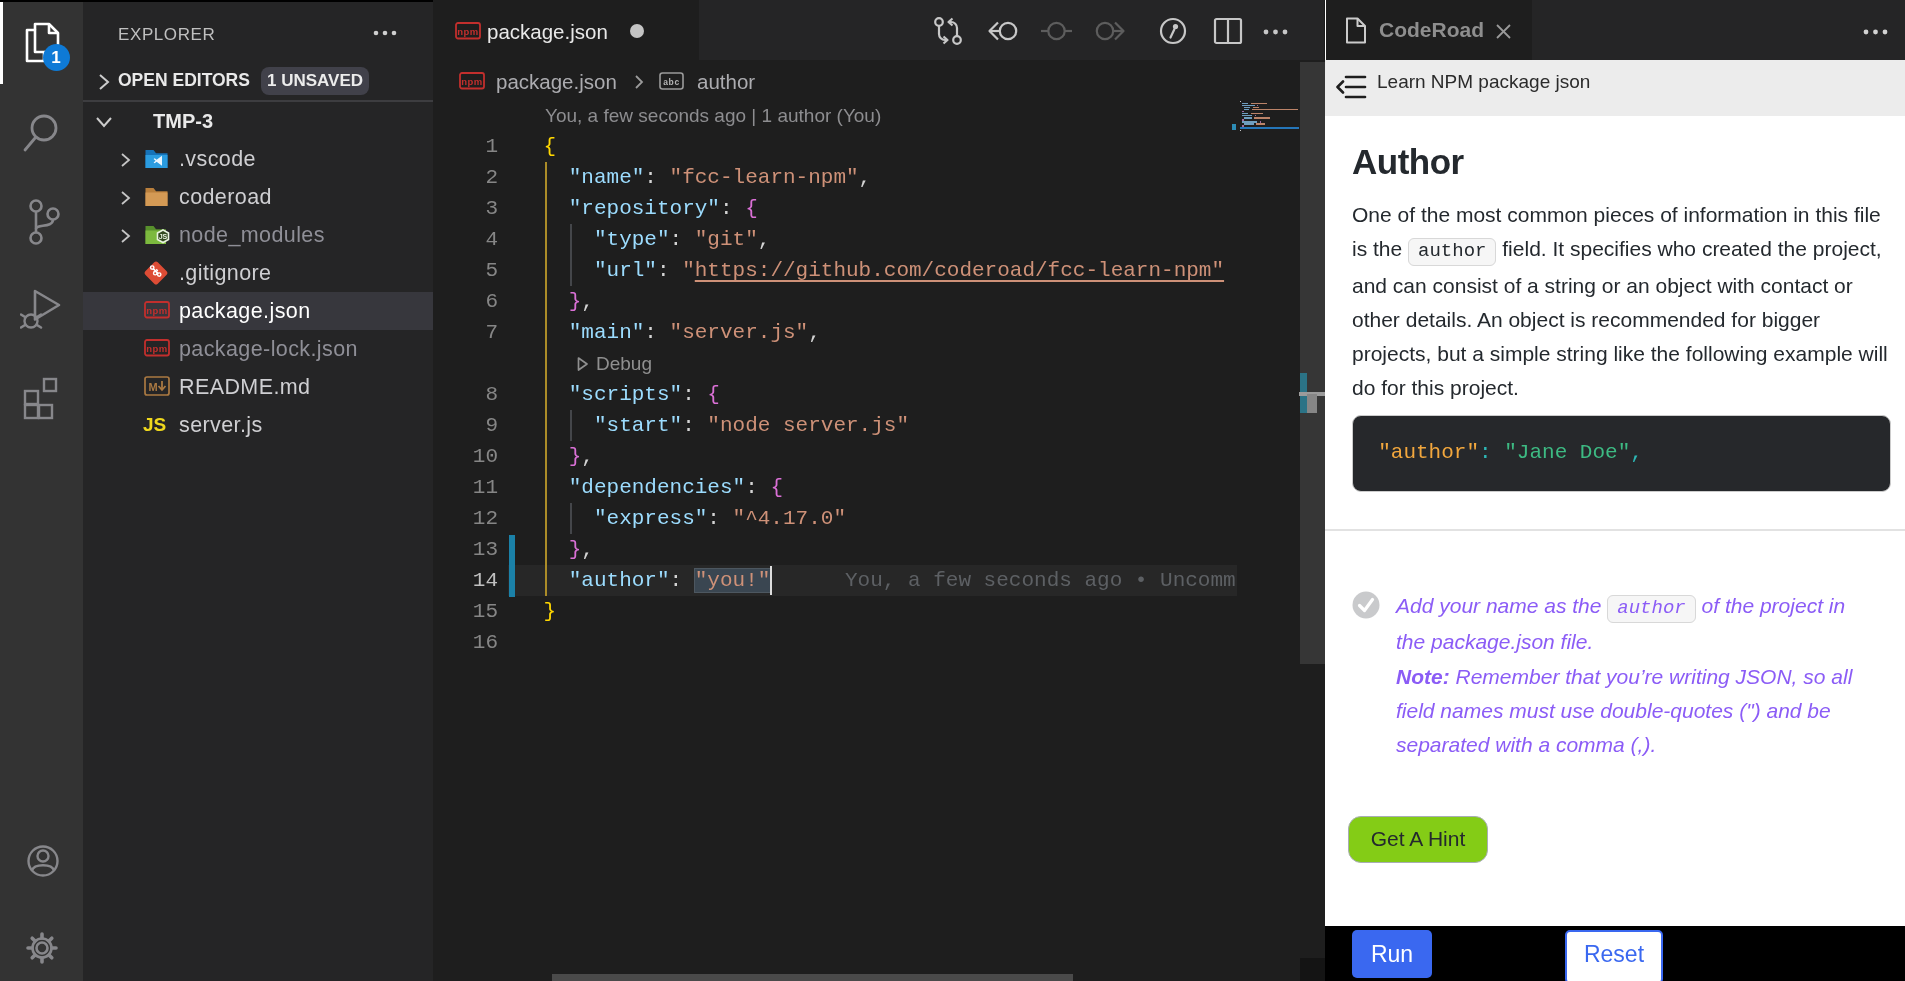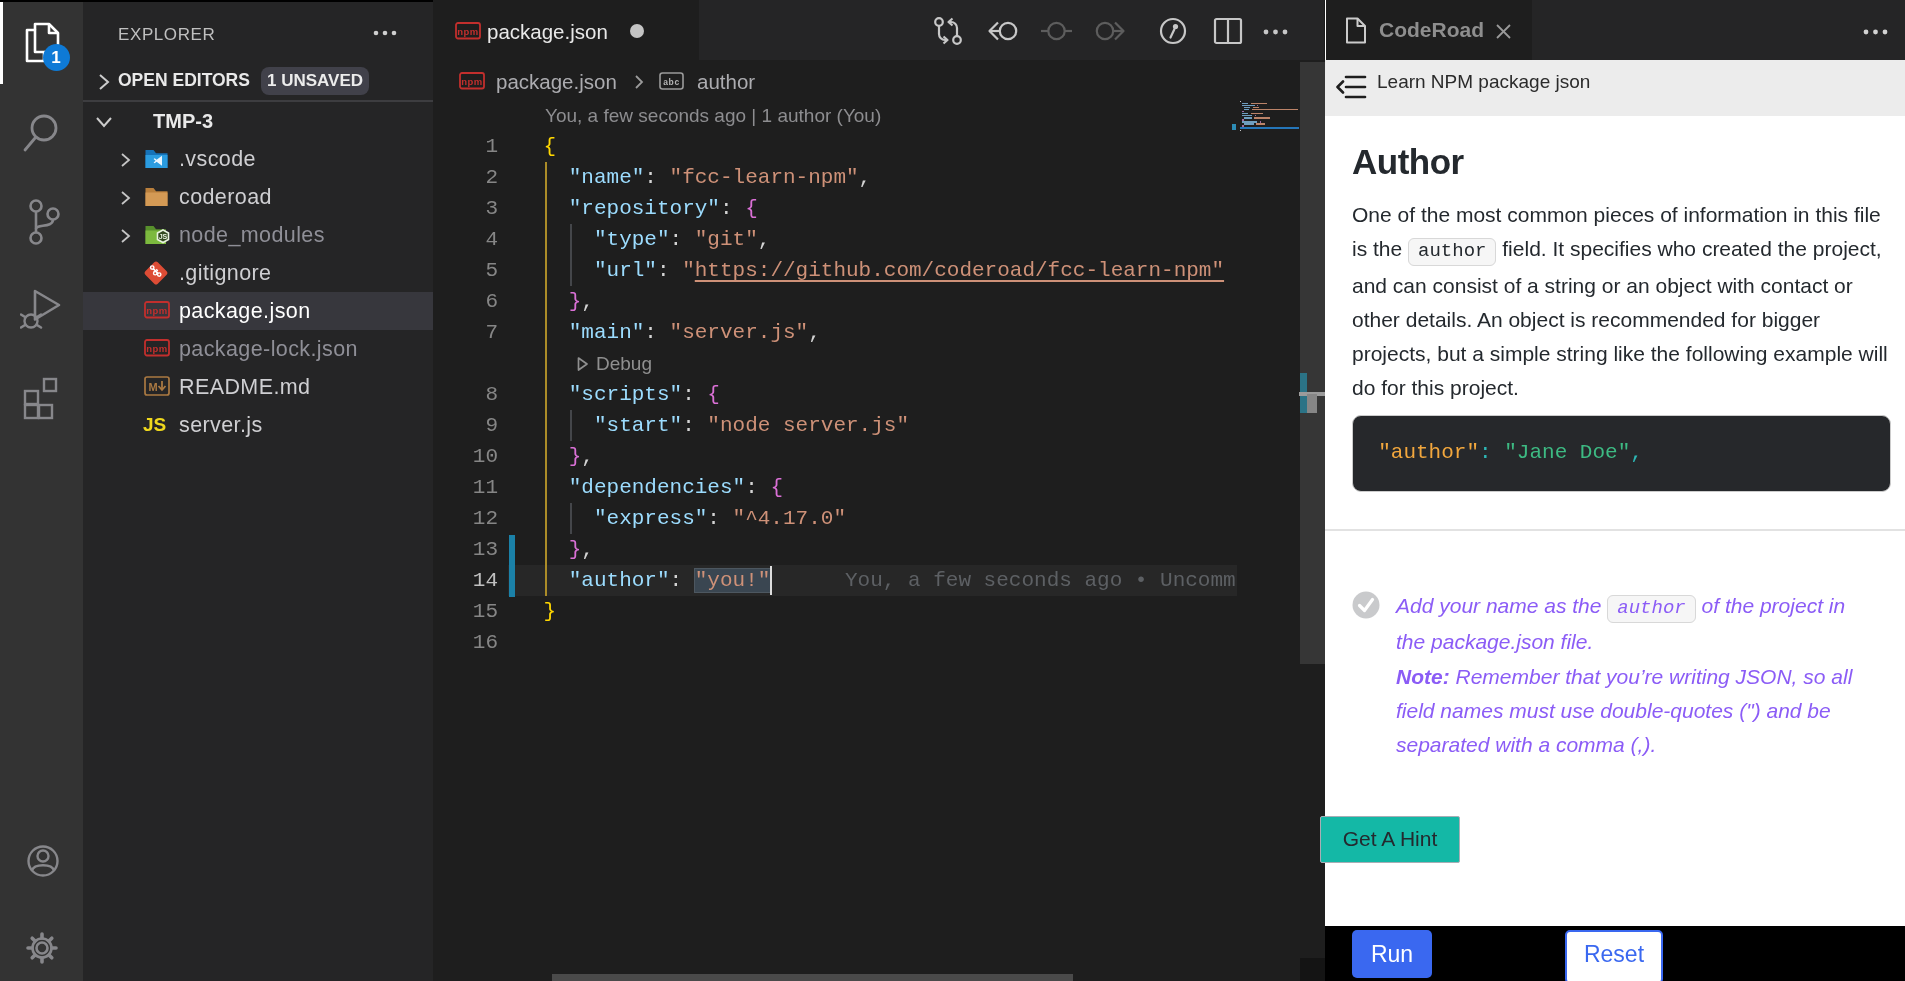--- a/index.html
+++ b/index.html
@@ -385,18 +385,18 @@
     <circle cx="14" cy="14" r="13.5" fill="#c9cacc"></circle>
     <polyline points="7.5,14.5 12.5,19.5 20.5,8.5" fill="none" stroke="#ffffff" stroke-width="3.2" stroke-linecap="round" stroke-linejoin="round"></polyline>
   </svg>
   <div class="abs" style="left:1396px;top:589px;width:500px;font-size:21px;line-height:34.3px;color:#8b5cf6;font-style:italic;">
     Add your name as the <span style="font-family:'Liberation Mono',monospace;font-size:19px;background:#f6f6f6;border:1.5px solid #d8d8d8;border-radius:6px;padding:1px 9px 2.5px;">author</span> of the project in<br>
     the package.json file.<br>
     <b>Note:</b> Remember that you’re writing JSON, so all<br>
     field names must use double-quotes (") and be<br>
     separated with a comma (,).
   </div>
-  <div class="abs" style="left:1320px;top:816px;width:140px;height:47px;border:1.5px solid #a8adb5;border-radius:2px;font-size:21px;color:#24292e;text-align:center;line-height:44px;background:#14b8a6;">Get A Hint</div>
+  <div class="abs" style="left:1348px;top:816px;width:140px;height:47px;border:1.5px solid #a8adb5;border-radius:13px;font-size:21px;color:#24292e;text-align:center;line-height:44px;background:#84cc16;">Get A Hint</div>
 
   <div class="abs" style="left:1324.5px;top:926px;width:580.5px;height:55px;background:#000;"></div>
   <div class="abs" style="left:1352px;top:930px;width:80px;height:48px;background:#3a68f0;border-radius:5px;color:#fff;font-size:23px;text-align:center;line-height:48px;">Run</div>
   <div class="abs" style="left:1565px;top:930px;width:98px;height:54px;background:#fff;border:2px solid #3a68f0;border-radius:5px;color:#3a68f0;font-size:23px;text-align:center;line-height:44px;">Reset</div>
 </div>
 
 </body></html>

